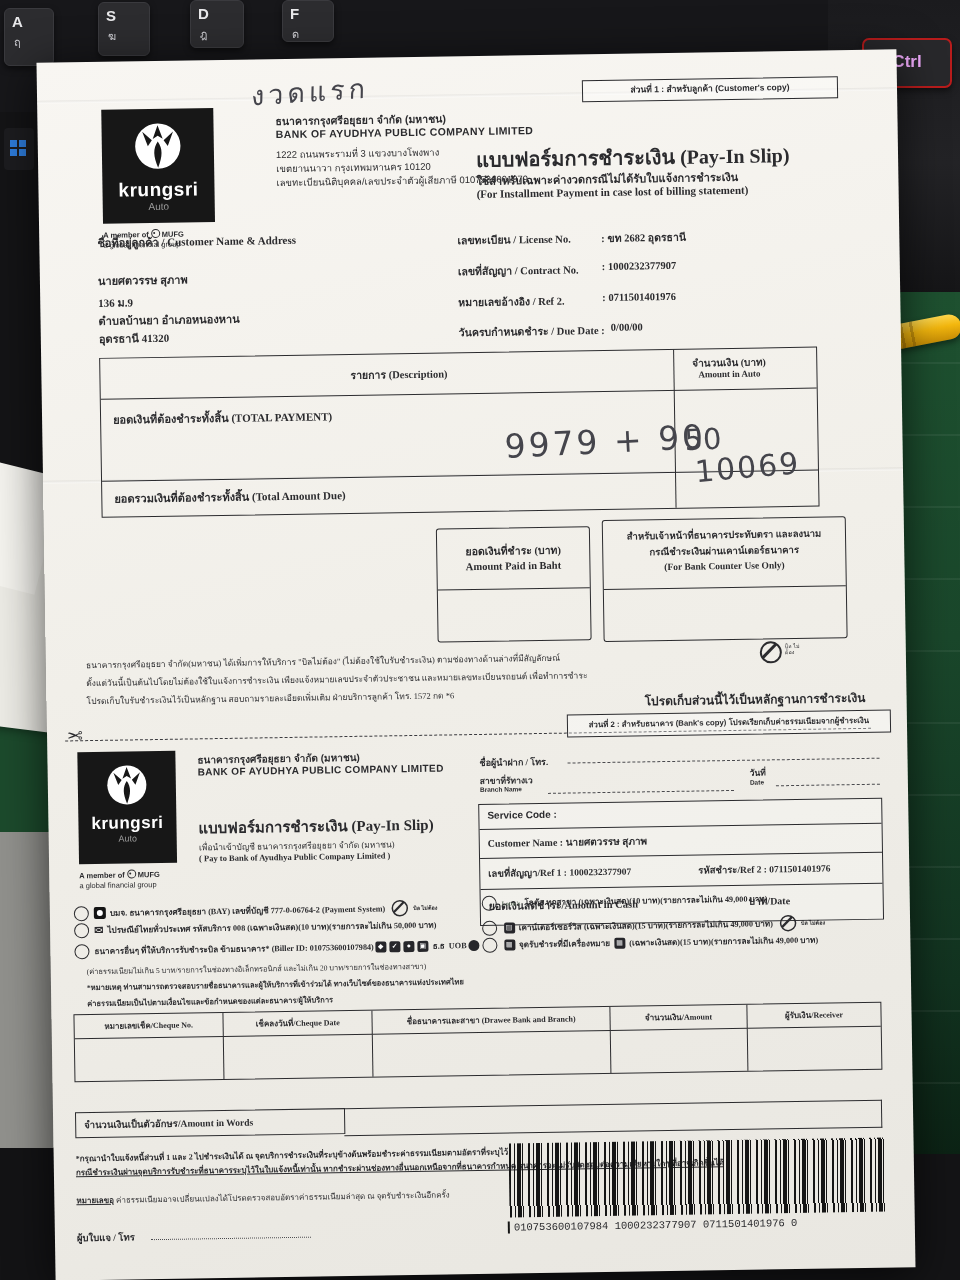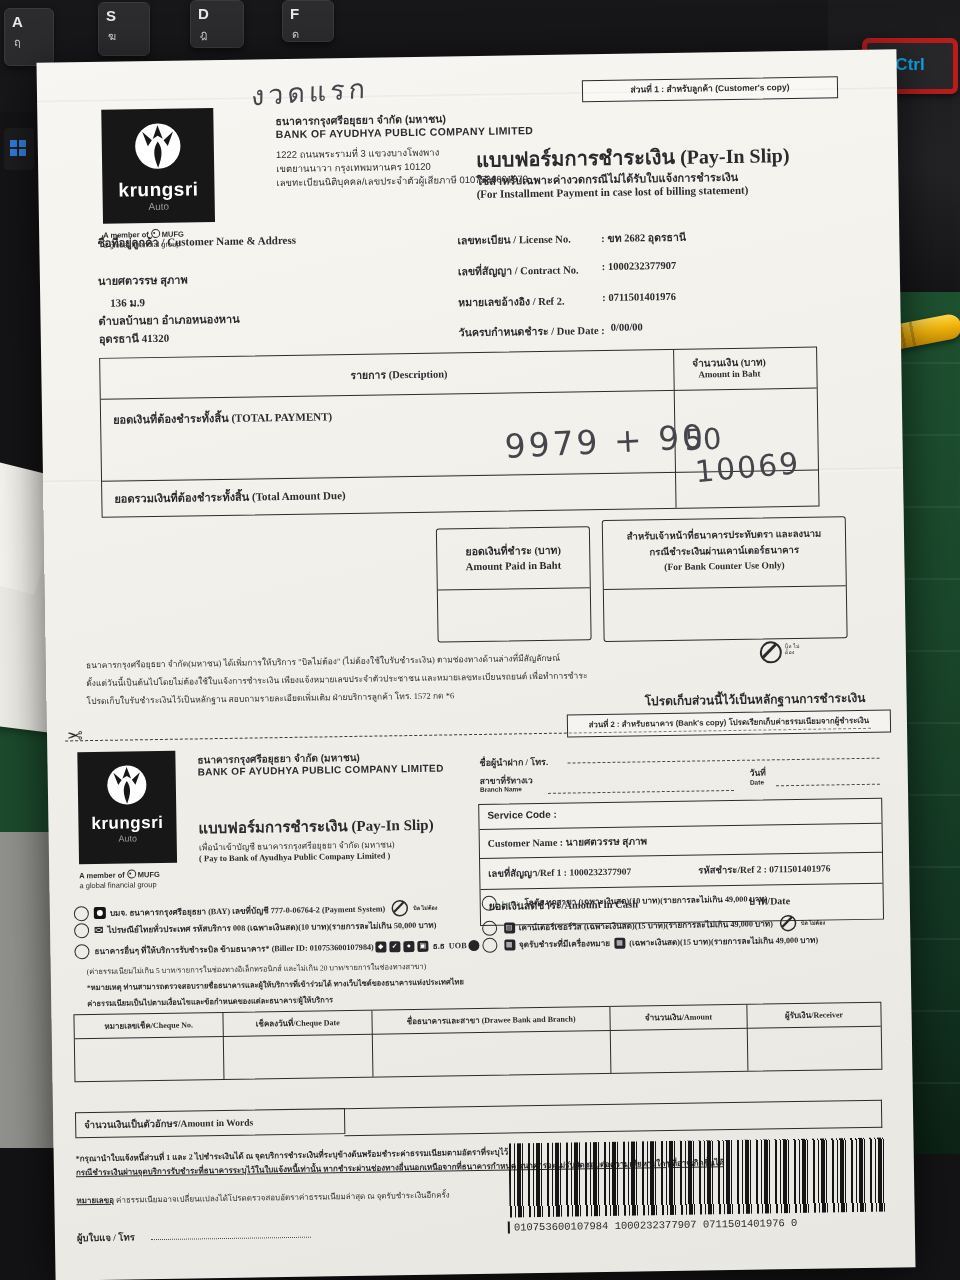--- a/index.html
+++ b/index.html
@@ -12,21 +12,21 @@
 
   
   .keyboard{position:absolute;left:0;top:0;width:960px;height:112px;background:#17171a;}
   .kb-right{position:absolute;left:828px;top:0;width:132px;height:296px;
             background:linear-gradient(180deg,#1b1b1e 0%,#232326 55%,#151517 100%);}
   .key{position:absolute;background:#2c2c2f;border:1px solid #3a3a3e;border-radius:6px;
        color:#e8e8ea;box-shadow:0 3px 6px rgba(0,0,0,.5);}
   .key .lat{position:absolute;left:7px;top:4px;font-size:15px;font-weight:700;}
   .key .th{position:absolute;left:9px;top:24px;font-size:11px;color:#cfcfd4;}
   .key-ctrl{position:absolute;left:862px;top:38px;width:86px;height:46px;background:#28282b;
-            border:5px solid #b91c1c;border-radius:7px;color:#0ea5e9;font-weight:700;
+            border:2px solid #b91c1c;border-radius:7px;color:#f0abfc;font-weight:700;
             font-size:17px;text-align:center;line-height:44px;box-shadow:0 3px 6px rgba(0,0,0,.5);}
   .winkey{position:absolute;left:4px;top:128px;width:30px;height:42px;background:#1d1d20;
           border-radius:4px;}
   .winglyph{position:absolute;left:6px;top:12px;width:16px;height:16px;
             background:
              linear-gradient(#2f7fe0,#2f7fe0) 0 0/7px 7px no-repeat,
              linear-gradient(#2f7fe0,#2f7fe0) 9px 0/7px 7px no-repeat,
              linear-gradient(#2f7fe0,#2f7fe0) 0 9px/7px 7px no-repeat,
              linear-gradient(#2f7fe0,#2f7fe0) 9px 9px/7px 7px no-repeat;}
   .mat-right{position:absolute;left:832px;top:292px;width:128px;height:862px;
@@ -174,40 +174,40 @@
   <div class="t" style="left:238px;top:88px;font-size:9.5px;">1222 ถนนพระรามที่ 3 แขวงบางโพงพาง</div>
   <div class="t" style="left:238px;top:102px;font-size:9.5px;">เขตยานนาวา กรุงเทพมหานคร 10120</div>
   <div class="t" style="left:238px;top:116px;font-size:9.5px;">เลขทะเบียนนิติบุคคล/เลขประจำตัวผู้เสียภาษี 0107536001079</div>
 
   <div class="t b sf" style="left:438px;top:88px;font-size:20px;">แบบฟอร์มการชำระเงิน (Pay-In Slip)</div>
   <div class="t b sf" style="left:438px;top:116px;font-size:11px;">ใช้สำหรับเฉพาะค่างวดกรณีไม่ได้รับใบแจ้งการชำระเงิน</div>
   <div class="t b sf" style="left:438px;top:132px;font-size:11px;">(For Installment Payment in case lost of billing statement)</div>
 
   <div class="t b sf" style="left:58px;top:172px;font-size:11px;">ชื่อที่อยู่ลูกค้า / Customer Name &amp; Address</div>
   <div class="t b sf" style="left:58px;top:210px;font-size:11px;">นายศตวรรษ สุภาพ</div>
-  <div class="t b sf" style="left:58px;top:232px;font-size:11px;margin-left:12px;">136 ม.9</div>
+  <div class="t b sf" style="left:58px;top:232px;font-size:11px;">136 ม.9</div>
   <div class="t b sf" style="left:58px;top:250px;font-size:11px;">ตำบลบ้านยา อำเภอหนองหาน</div>
   <div class="t b sf" style="left:58px;top:268px;font-size:11px;">อุดรธานี 41320</div>
 
   <div class="t b sf" style="left:418px;top:176px;font-size:10.5px;">เลขทะเบียน / License No.</div>
   <div class="t b sf" style="left:562px;top:176px;font-size:10.5px;">: ขท 2682 อุดรธานี</div>
   <div class="t b sf" style="left:418px;top:207px;font-size:10.5px;">เลขที่สัญญา / Contract No.</div>
   <div class="t b sf" style="left:562px;top:207px;font-size:10.5px;">: 1000232377907</div>
   <div class="t b sf" style="left:418px;top:238px;font-size:10.5px;">หมายเลขอ้างอิง / Ref 2.</div>
   <div class="t b sf" style="left:562px;top:238px;font-size:10.5px;">: 0711501401976</div>
   <div class="t b sf" style="left:418px;top:268px;font-size:10.5px;">วันครบกำหนดชำระ / Due Date :</div>
   <div class="t b sf" style="left:570px;top:268px;font-size:10.5px;text-align:right;">0/00/00</div>
 
   <div class="ptable" style="left:58px;top:296px;width:716px;height:158px;">
     <div class="vline" style="right:142px;"></div>
     <div class="hline" style="top:40px;"></div>
     <div class="hline" style="top:122px;"></div>
     <div class="t b sf" style="left:250px;top:12px;font-size:10.5px;">รายการ (Description)</div>
     <div class="t b sf" style="left:592px;top:6px;font-size:10px;">จำนวนเงิน (บาท)</div>
-    <div class="t b sf" style="left:598px;top:20px;font-size:9px;">Amount in Baht</div>
+    <div class="t b sf" style="left:598px;top:20px;font-size:9px;">Amount in Auto</div>
     <div class="t b sf" style="left:12px;top:52px;font-size:11px;">ยอดเงินที่ต้องชำระทั้งสิ้น (TOTAL PAYMENT)</div>
     <div class="t b sf" style="left:12px;top:131px;font-size:11px;">ยอดรวมเงินที่ต้องชำระทั้งสิ้น (Total Amount Due)</div>
   </div>
 
   <div class="hand" style="left:462px;top:368px;font-size:33px;letter-spacing:3px;transform:rotate(-2deg);">9979 + 90</div>
   <div class="hand" style="left:642px;top:370px;font-size:29px;transform:rotate(-2deg);">50</div>
   <div class="hand" style="left:652px;top:398px;font-size:30px;letter-spacing:2px;transform:rotate(-4deg);">10069</div>
 
   <div class="pbox" style="left:392px;top:472px;width:152px;height:112px;">
     <div class="div" style="top:60px;"></div>

